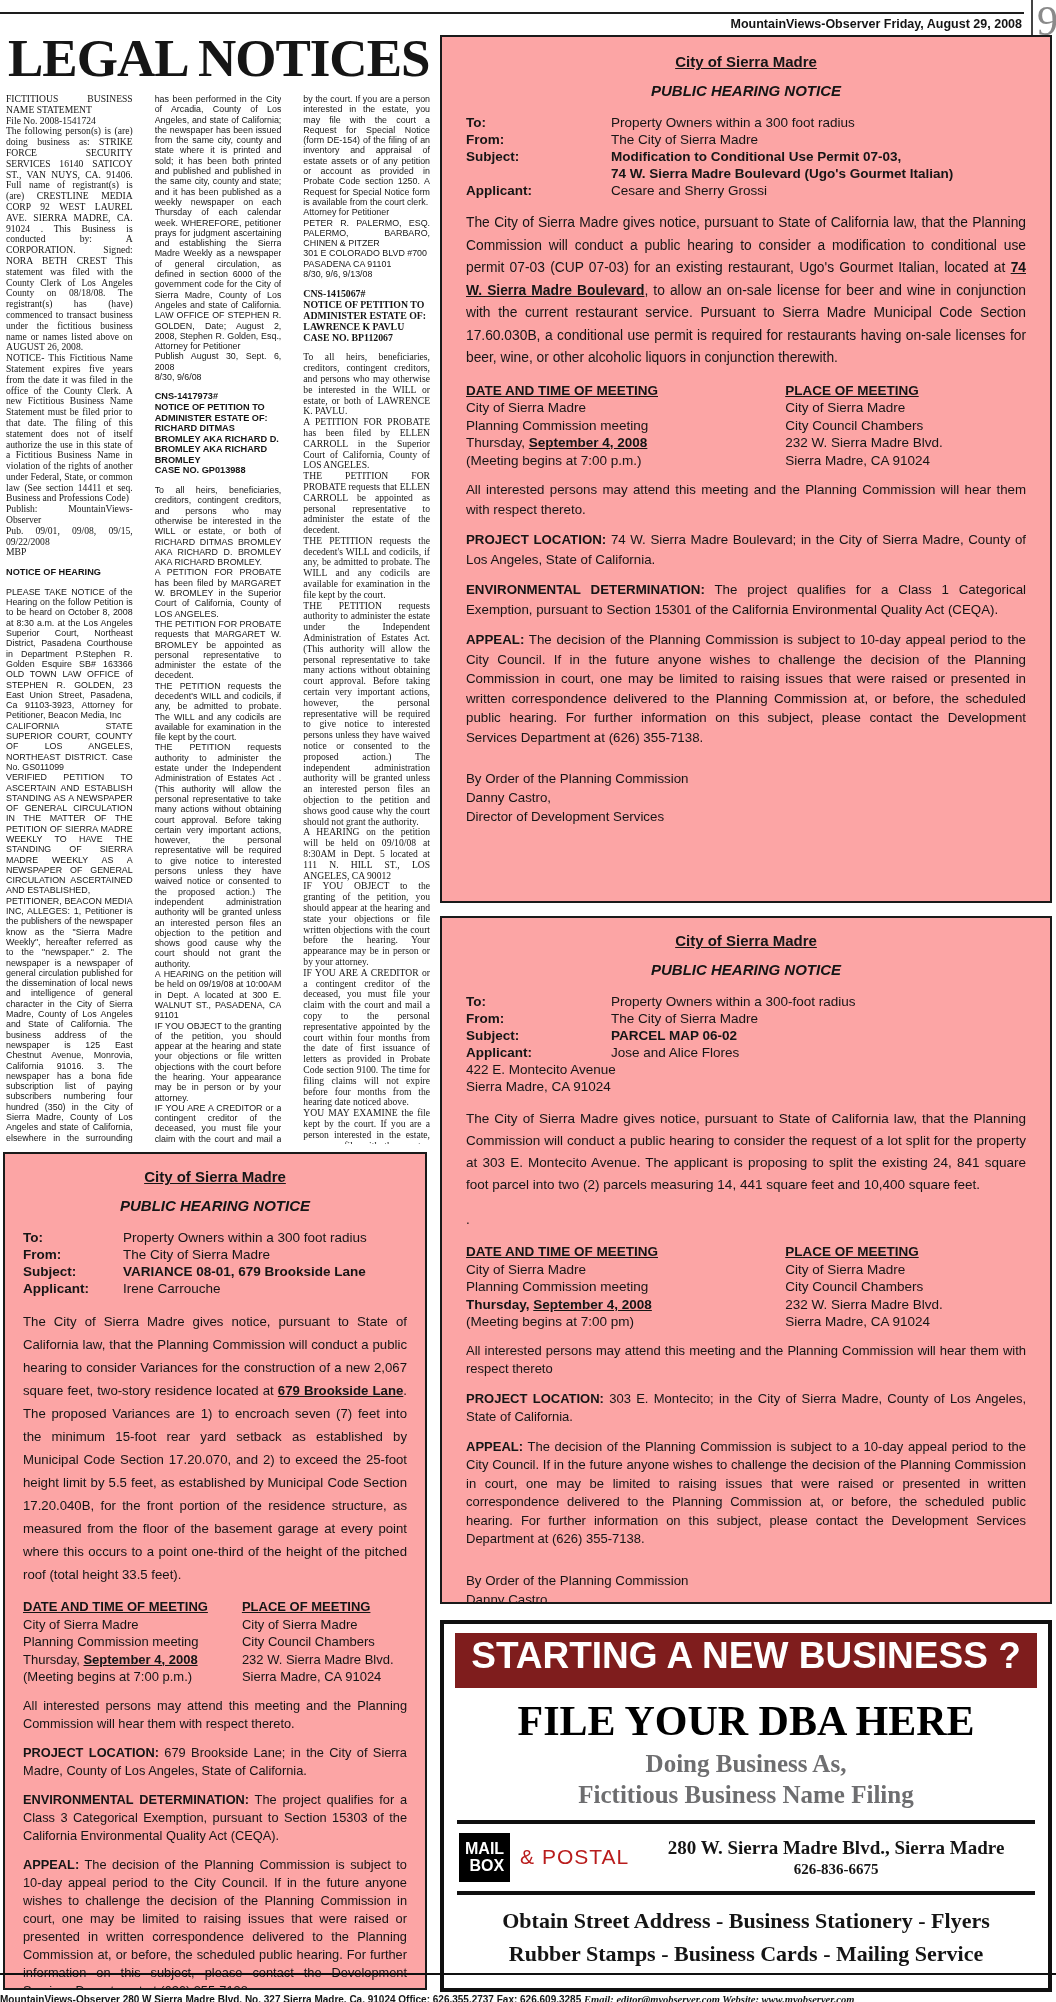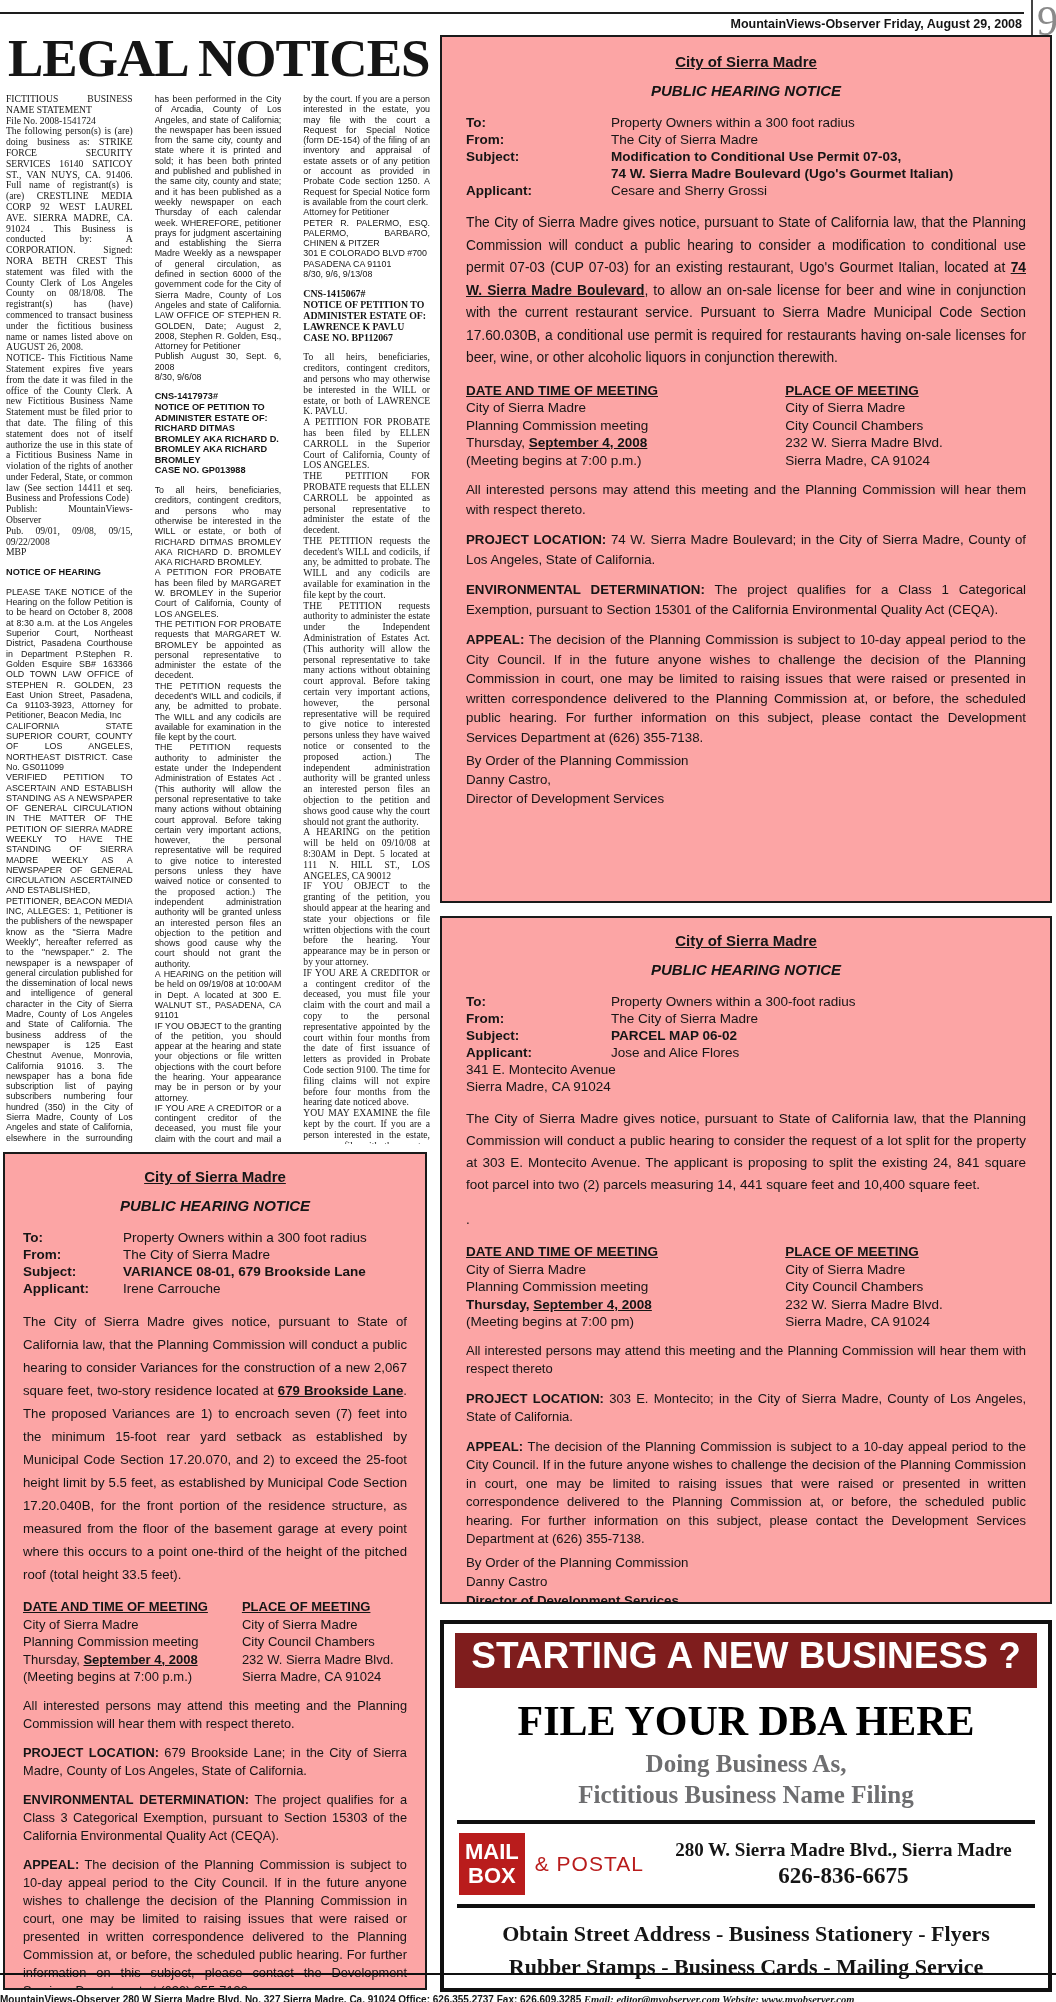--- a/index.html
+++ b/index.html
@@ -41,35 +41,35 @@
   #notice-parcel .n-body{line-height:22px;font-size:13.5px;}
   #notice-variance .n-body{font-size:13.2px;line-height:23px;}
   .n-meeting{display:flex;margin-top:12px;font-size:13.5px;line-height:17.5px;}
   #notice-variance .n-meeting{font-size:13px;}
   .n-meeting .mleft{width:57%;}
   .n-meeting .mright{width:43%;}
   .m-title{font-weight:bold;text-decoration:underline;}
   .n-para{margin-top:11px;font-size:13.3px;line-height:19.5px;text-align:justify;}
   #notice-parcel .n-para{font-size:13px;line-height:18.5px;}
   #notice-variance .n-para{font-size:12.8px;line-height:18px;}
-  .n-closing{margin-top:4px;font-size:13.3px;line-height:19px;}
+  .n-closing{margin-top:22px;font-size:13.3px;line-height:19px;}
   .bu{font-weight:bold;text-decoration:underline;}
 
   
   #ad{position:absolute;left:440px;top:1620px;width:612px;height:372px;border:4px solid #101010;box-sizing:border-box;padding:9px 11px;text-align:center;overflow:hidden;}
   .ad-band{background:#7f1d1d;color:#fff;font-weight:bold;font-size:37px;line-height:1;padding:4px 4px 14px;}
   .ad-dba{font-family:"Liberation Serif",serif;font-weight:bold;font-size:42px;color:#000000;margin-top:12px;line-height:1;}
   .ad-sub{font-family:"Liberation Serif",serif;font-weight:bold;font-size:25px;color:#6e6e70;line-height:1.25;margin-top:6px;}
   .ad-rule{height:4px;background:#101010;margin:9px 2px;}
   .ad-row{display:flex;align-items:center;gap:10px;padding:0 4px;text-align:left;}
-  .mailbox{background:#b91c1c;color:#fff;font-weight:bold;font-size:22px;line-height:1.1;padding:7px 6px;text-align:center;flex:none;}
+  .mailbox{background:#000000;color:#fff;font-weight:bold;font-size:16px;line-height:1.1;padding:7px 6px;text-align:right;flex:none;}
   .postal{font-weight:normal;font-size:21px;color:#b91c1c;letter-spacing:1px;flex:none;}
   .ad-contact{flex:1;text-align:center;font-family:"Liberation Serif",serif;font-weight:bold;}
   .ad-addr{font-size:19px;}
-  .ad-phone{font-size:23px;margin-top:2px;}
+  .ad-phone{font-size:15px;margin-top:2px;}
   .ad-services{font-family:"Liberation Serif",serif;font-weight:bold;font-size:22px;line-height:1.5;margin-top:4px;}
 
   
   .footer{position:absolute;left:0;bottom:0;width:1056px;height:13px;border-top:2px solid #101010;white-space:nowrap;overflow:hidden;padding-top:14px;}
   .footer-left{font-size:10px;font-weight:bold;}
   .footer-right{font-family:"Liberation Serif",serif;font-weight:bold;font-style:italic;font-size:10.5px;}
 </style>
 </head>
 <body>
 
@@ -162,21 +162,21 @@
       </div>
       <div class="n-field">
         <span class="lbl">Subject:</span>
         <span class="val"><b>PARCEL MAP 06-02</b></span>
       </div>
       <div class="n-field">
         <span class="lbl">Applicant:</span>
         <span class="val">Jose and Alice Flores</span>
       </div>
     </div>
-    <div class="address-line">341 E. Montecito Avenue</div>
+    <div class="address-line">422 E. Montecito Avenue</div>
     <div class="address-line">Sierra Madre, CA 91024</div>
     <div class="n-body">The City of Sierra Madre gives notice, pursuant to State of California law, that the Planning Commission will conduct a public hearing to consider the request of a lot split for the property at 303 E. Montecito Avenue.  The applicant is proposing to split the existing 24, 841 square foot parcel into two (2) parcels measuring 14, 441 square feet and 10,400 square feet.</div>
     <div class="n-body">.</div>
     <div class="n-meeting">
       <div class="mleft">
         <div class="m-title">DATE AND TIME OF MEETING</div>
         <div>City of Sierra Madre</div>
         <div>Planning Commission meeting</div>
         <div><b>Thursday, <span class="bu">September 4, 2008</span></b></div>
         <div>(Meeting begins at 7:00 pm)</div>

